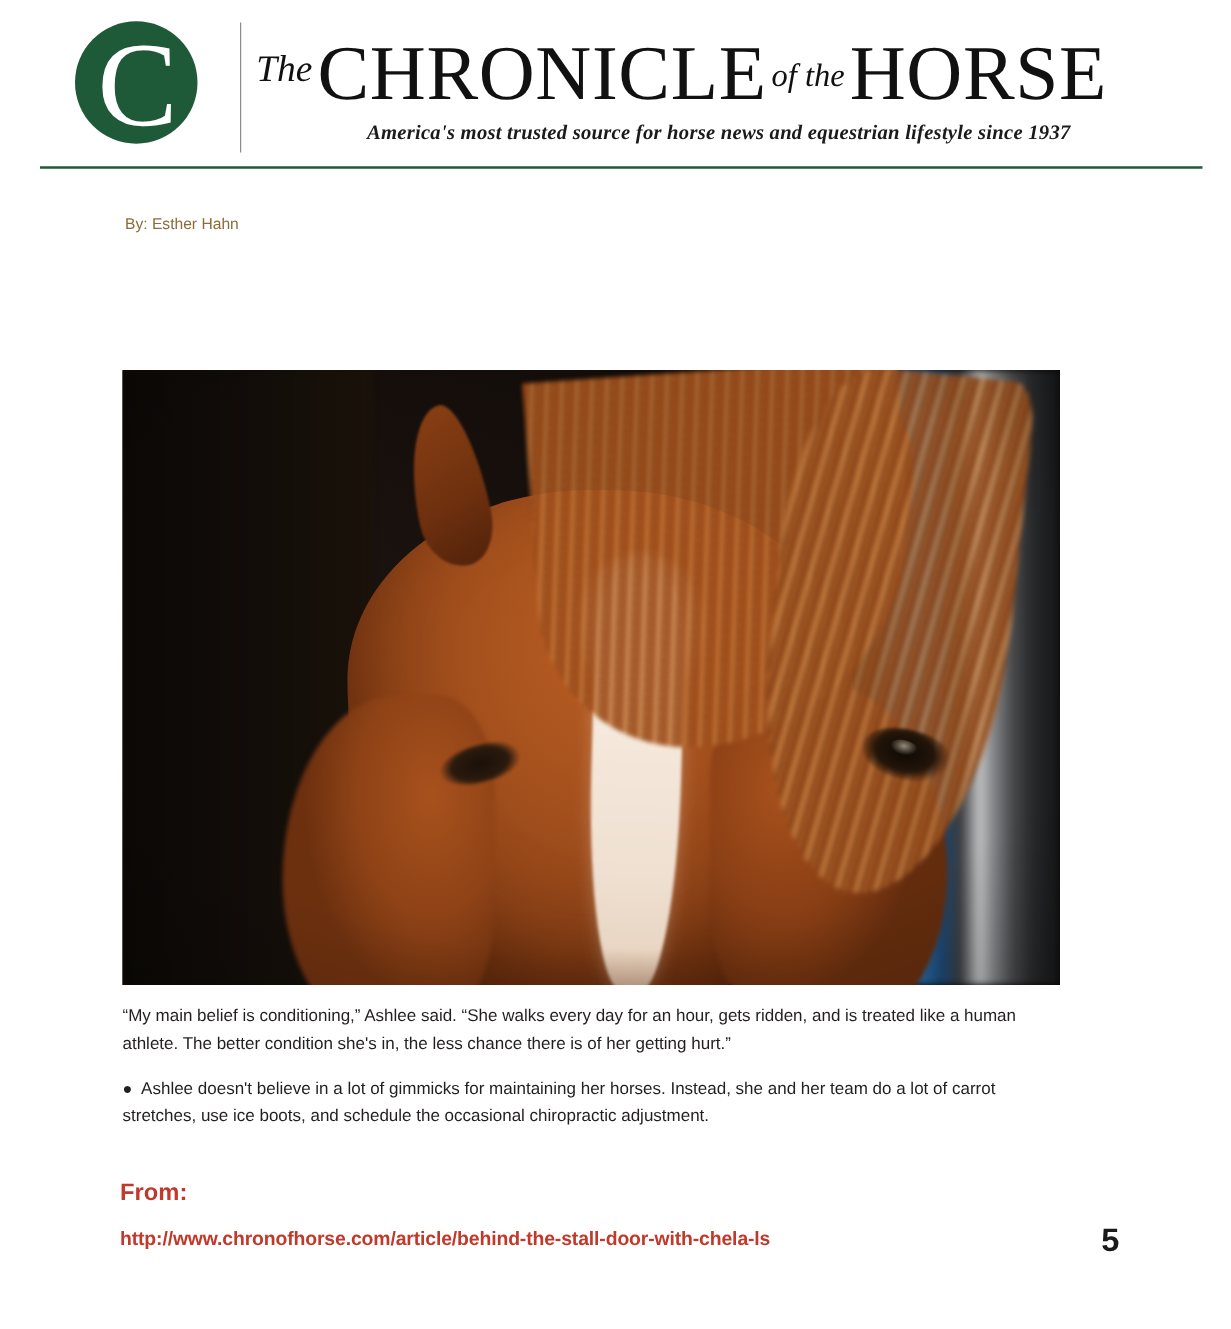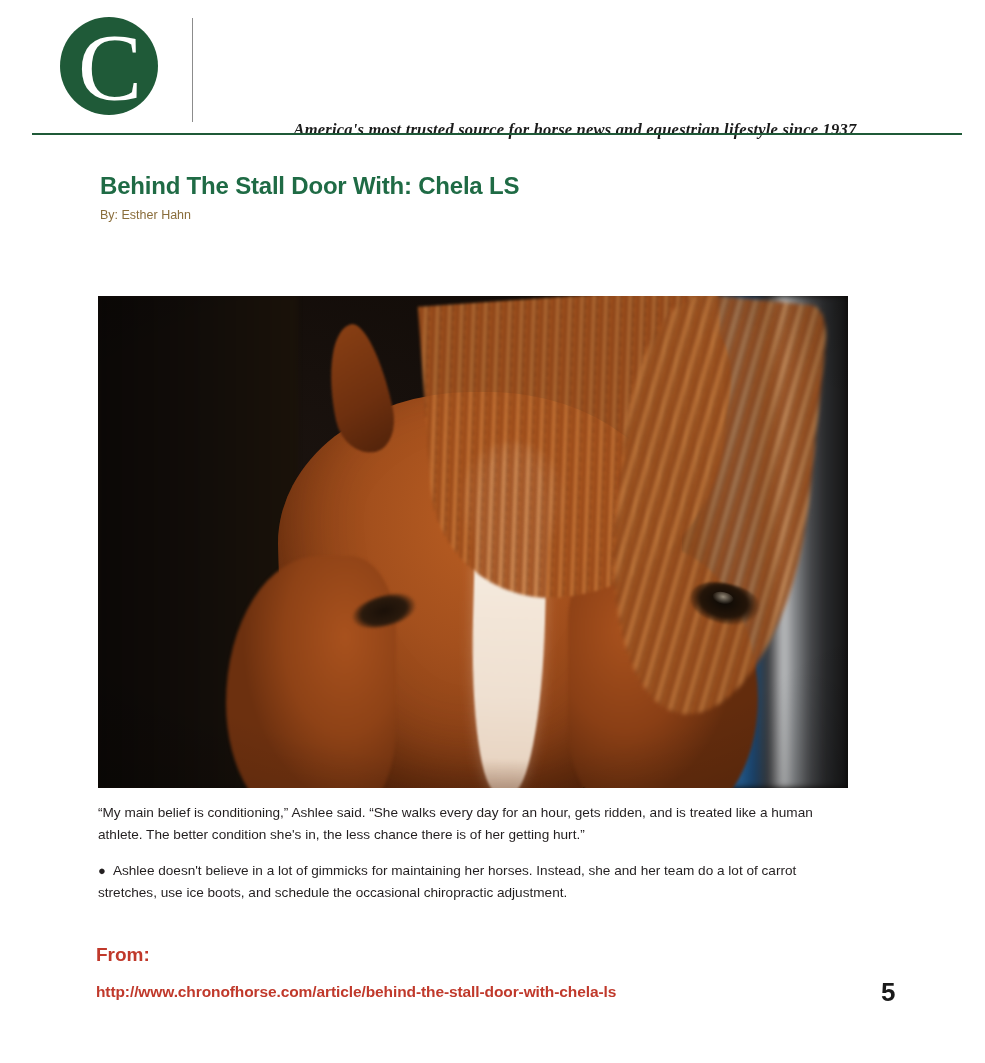--- a/index.html
+++ b/index.html
@@ -79,21 +79,20 @@
     left: 205px;
     top: 96px;
     width: 740px;
     text-align: center;
     font-family: "Liberation Serif", serif;
     font-style: italic;
     font-weight: bold;
     font-size: 16.5px;
     color: #1b1b1b;
     letter-spacing: 0.2px;
-    margin-top: 24px;
   }
   .masthead-rule-h {
     position: absolute;
     left: 32px;
     top: 133px;
     width: 930px;
     height: 2px;
     background: #1f5a38;
   }
 
@@ -372,26 +371,31 @@
   }
 </style>
 </head>
 <body>
 
 <div class="masthead">
   <div class="logo-mark">
     <span>C</span>
   </div>
   <div class="masthead-rule-v"></div>
+  <div class="masthead-title">
+    <span class="the">The</span>
+    <span class="big">CHRONICLE</span>
+    <span class="ofthe">of the</span>
+    <span class="big">HORSE</span>
+  </div>
   <div class="masthead-tagline">America's most trusted source for horse news and equestrian lifestyle since 1937</div>
   <div class="masthead-rule-h"></div>
 </div>
 
 <div class="article">
-  <h1 class="article-title">Behind The Stall Door With: Chela LS</h1>
   <p class="byline">By: Esther Hahn</p>
 </div>
 
 <div class="photo-wrap">
   <div class="photo">
     <div class="bg-left"></div>
     <div class="bg-right"></div>
     <div class="horse-head"></div>
     <div class="horse-cheek-l"></div>
     <div class="horse-cheek-r"></div>

